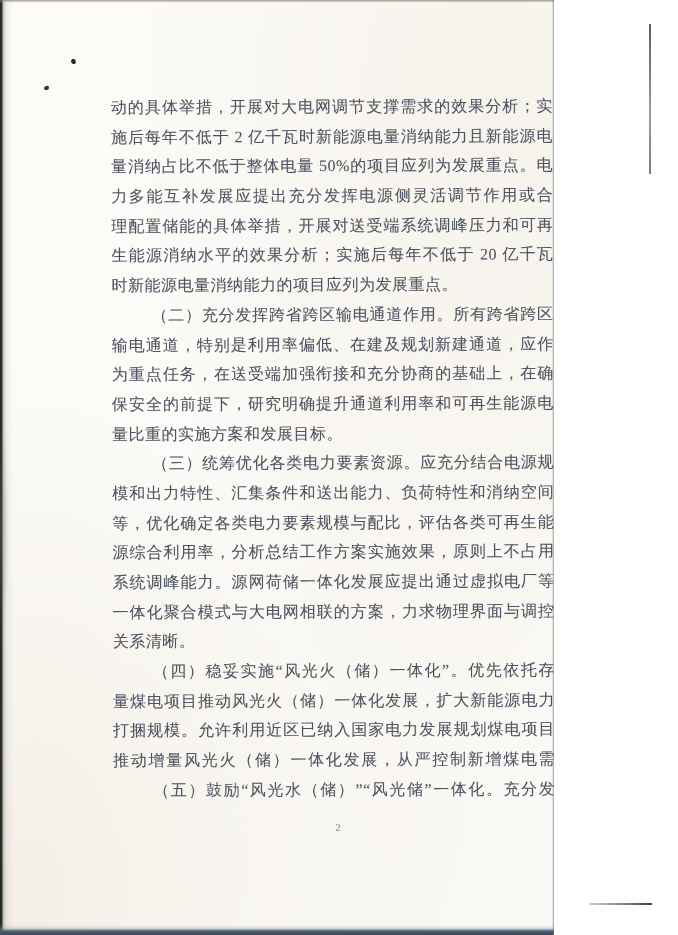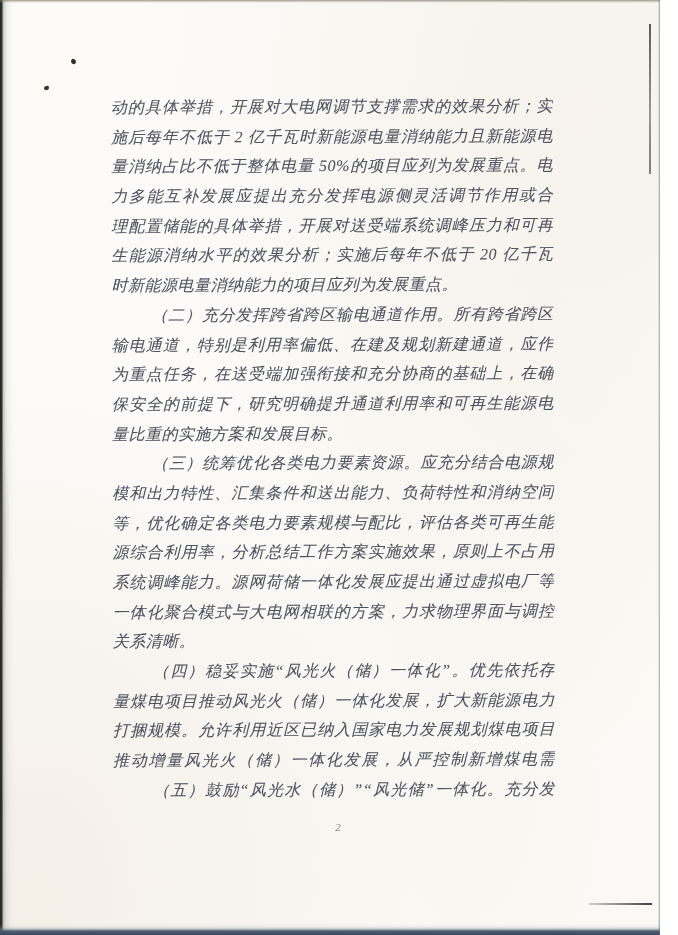--- a/index.html
+++ b/index.html
@@ -7,27 +7,26 @@
     padding: 0;
     width: 678px;
     height: 935px;
     overflow: hidden;
     background: #ffffff;
     font-family: "Liberation Serif", "DejaVu Serif", serif;
   }
   .paper {
     position: absolute;
     left: 0; top: 0;
-    width: 660px; height: 935px;
+    width: 554px; height: 935px;
     background:
       radial-gradient(ellipse at 88% 12%, rgba(216,198,172,0.16), transparent 55%),
       radial-gradient(ellipse at 6% 96%, rgba(214,196,170,0.22), transparent 42%),
       radial-gradient(ellipse at 70% 85%, rgba(220,206,184,0.10), transparent 50%),
       #fcfbf8;
-    font-style: italic;
   }
   
   .edge-left {
     position: absolute; left: 0; top: 0; bottom: 0; width: 14px;
     background: linear-gradient(to right,
       #242922 0px, #2e332b 2px,
       rgba(95,100,92,0.38) 3px,
       rgba(135,138,130,0.14) 6px,
       rgba(150,150,145,0.05) 10px,
       transparent 14px);

